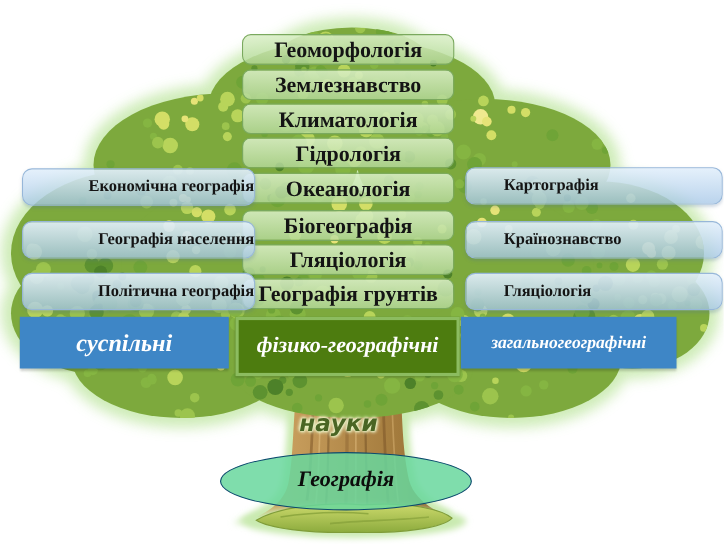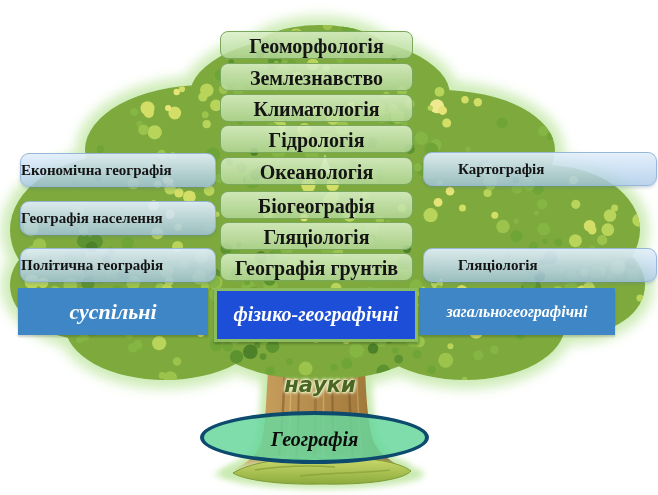--- a/index.html
+++ b/index.html
@@ -13,41 +13,41 @@
         background:linear-gradient(180deg,rgba(218,239,199,.88),rgba(183,219,158,.78));
         border:1px solid #7aa95e;border-radius:8px;
         font-weight:bold;font-size:20px;color:#141414;}
 
   
   .bbox{position:absolute;height:34px;line-height:33px;box-sizing:border-box;
         background:linear-gradient(180deg,rgba(226,239,251,.92),rgba(165,198,231,.76));
         border:1px solid #97b7d9;border-radius:9px;
         font-weight:bold;font-size:15px;color:#141414;
         box-shadow:0 2px 3px rgba(80,110,150,.25);}
-  .bbox.left{left:20px;width:196px;text-align:left;}
+  .bbox.left{left:20px;width:212px;text-align:right;}
   .bbox.right{left:423px;width:234px;text-align:left;padding-left:34px;}
 
   
   .bar{position:absolute;top:288px;color:#ffffff;text-align:center;
        font-style:italic;font-weight:bold;box-sizing:border-box;}
   .bar.blue{background:#3e86c6;height:47px;line-height:47px;box-shadow:0 2px 2px rgba(0,0,0,.18);}
   #bar-left{left:18px;width:190px;font-size:22px;}
-  #bar-center{left:214px;width:204px;height:54px;line-height:46px;background:#1d4ed8;
+  #bar-center{left:214px;width:204px;height:54px;line-height:46px;background:#4d7c0f;
               border:3px solid #8cbc60;font-size:20px;box-shadow:0 2px 2px rgba(0,0,0,.22);}
   #bar-right{left:419px;width:196px;font-size:16px;}
 
   
-  #trunk-word{position:absolute;left:272px;top:373px;width:96px;text-align:center;
+  #trunk-word{position:absolute;left:272px;top:373px;width:96px;
        font-family:"DejaVu Sans",sans-serif;font-style:italic;font-weight:bold;font-size:21px;
        color:#4a6524;
        text-shadow:0 0 2px #e9f2c4,0 0 4px #e9f2c4,1px 1px 3px #eef4cc,-1px -1px 3px #eef4cc;}
 
   
   #root-ellipse{position:absolute;left:200px;top:411px;width:229px;height:53px;
-       border-radius:50%;background:rgba(104,215,157,.85);border:4px solid #0c4a6e;
+       border-radius:50%;background:rgba(104,215,157,.85);border:1px solid #0c4a6e;
        box-sizing:border-box;text-align:center;line-height:49px;
        font-style:italic;font-weight:bold;font-size:20px;color:#0c0c0c;}
 </style>
 </head>
 <body>
 
 <div id="stage">
 
   <svg id="tree-svg" width="658" height="495" viewBox="0 0 658 495">
     <defs>
@@ -612,20 +612,21 @@
   <div class="gbox" style="top:125px">Гідрологія</div>
   <div class="gbox" style="top:191px">Біогеографія</div>
   <div class="gbox" style="top:222px">Гляціологія</div>
   <div class="gbox" style="top:253px">Географія грунтів</div>
 
   <div class="bbox left" style="top:153px">Економічна географія</div>
   <div class="bbox left" style="top:201px">Географія населення</div>
   <div class="bbox left" style="top:248px">Політична географія</div>
 
   <div class="bbox right" style="top:152px">Картографія</div>
+  <div class="bbox right" style="top:201px">Країнознавство</div>
   <div class="bbox right" style="top:248px">Гляціологія</div>
 
   <div class="bar blue" id="bar-left">суспільні</div>
   <div class="bar" id="bar-center">фізико-географічні</div>
   <div class="bar blue" id="bar-right">загальногеографічні</div>
 
   <div id="trunk-word">науки</div>
 
   <div id="root-ellipse">
     <span>Географія</span>

